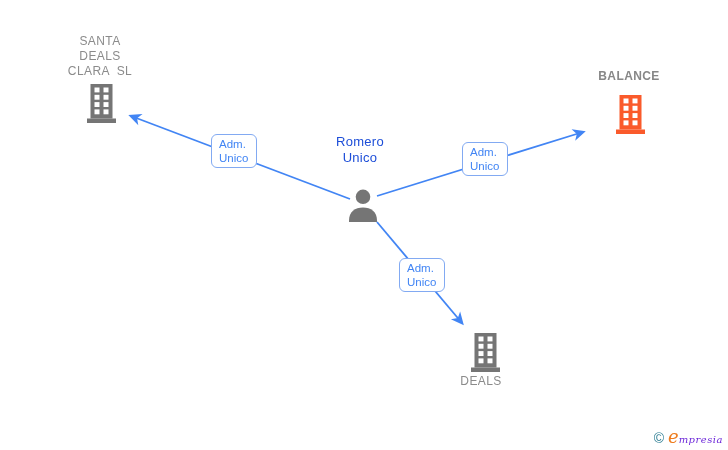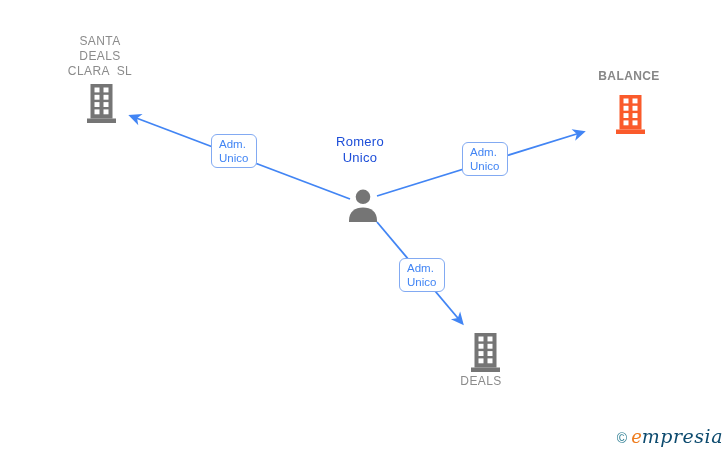--- a/index.html
+++ b/index.html
@@ -19,21 +19,21 @@
     color:#4285f4;font-size:11.5px;line-height:14px;padding:2px 4px 2px 7px;
     box-sizing:border-box;width:46px;height:34px;
   }
   #watermark{
     position:absolute;right:5px;bottom:3px;font-size:14px;
     display:flex;align-items:baseline;gap:4px;text-decoration:none;
   }
   #watermark .copy{color:#2d7e93;font-size:14px;}
   #watermark .brand{font-family:"DejaVu Serif","Liberation Serif",serif;font-style:italic;}
   #watermark .brand-first{color:#ee7c1e;font-size:18px;}
-  #watermark .brand-rest{color:#0c4a6e;font-size:19px;letter-spacing:0.5px;}
+  #watermark .brand-rest{color:#6d28d9;font-size:10px;letter-spacing:0.5px;}
 </style>
 </head>
 <body>
 
 <div id="canvas">
 
   <svg id="edges" viewBox="0 0 728 450">
     <defs>
       <marker id="arrowhead" viewBox="0 0 10 10" refX="7.5" refY="5" markerWidth="8" markerHeight="8" orient="auto-start-reverse">
         <path d="M0.5,0.8 L9.5,5 L0.5,9.2 L3,5 Z" fill="#4285f4"></path>

